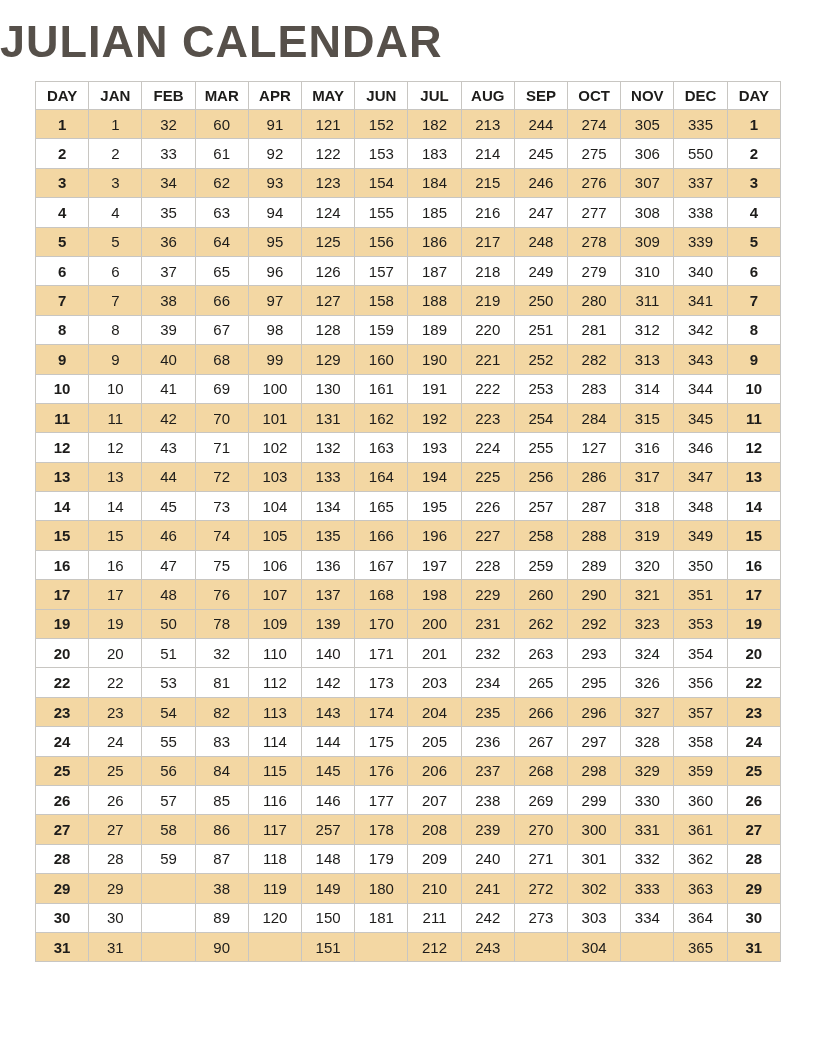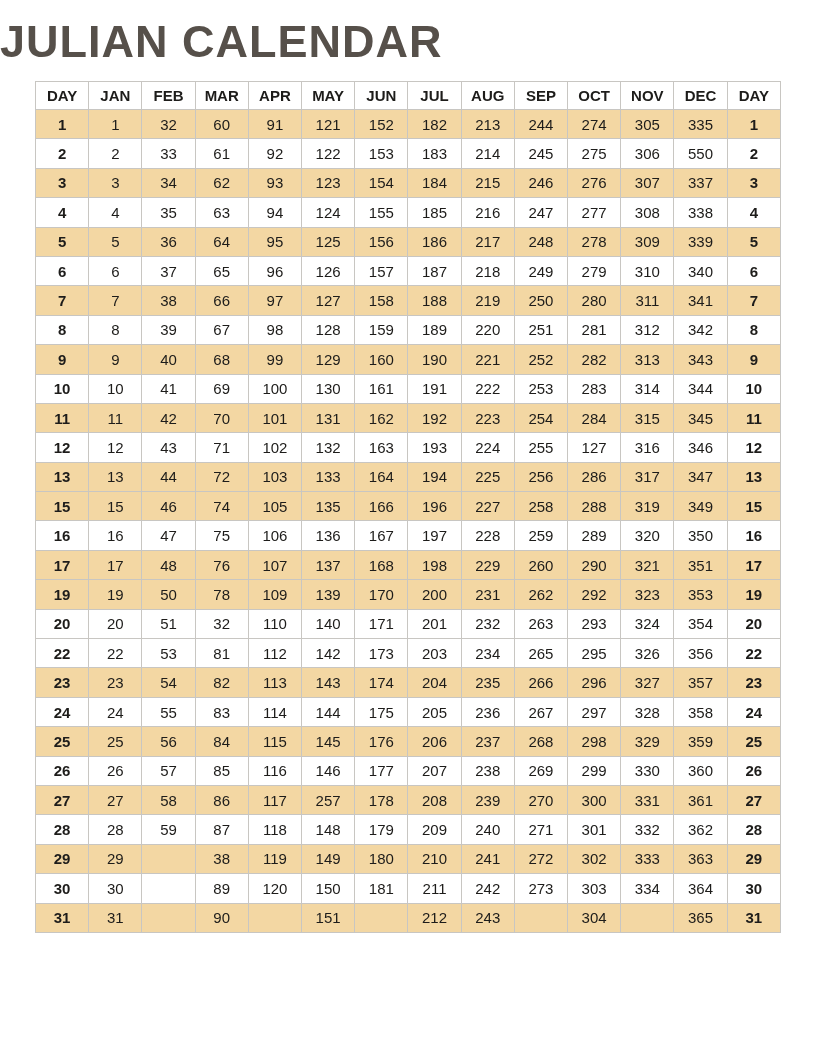--- a/index.html
+++ b/index.html
@@ -274,20 +274,36 @@
         <td>133</td>
         <td>164</td>
         <td>194</td>
         <td>225</td>
         <td>256</td>
         <td>286</td>
         <td>317</td>
         <td>347</td>
         <td class="edge">13</td>
       </tr>
+      <tr>
+        <td class="edge">14</td>
+        <td>14</td>
+        <td>45</td>
+        <td>73</td>
+        <td>104</td>
+        <td>134</td>
+        <td>165</td>
+        <td>195</td>
+        <td>226</td>
+        <td>257</td>
+        <td>287</td>
+        <td>318</td>
+        <td>348</td>
+        <td class="edge">14</td>
+      </tr>
       <tr class="striped">
         <td class="edge">15</td>
         <td>15</td>
         <td>46</td>
         <td>74</td>
         <td>105</td>
         <td>135</td>
         <td>166</td>
         <td>196</td>
         <td>227</td>

